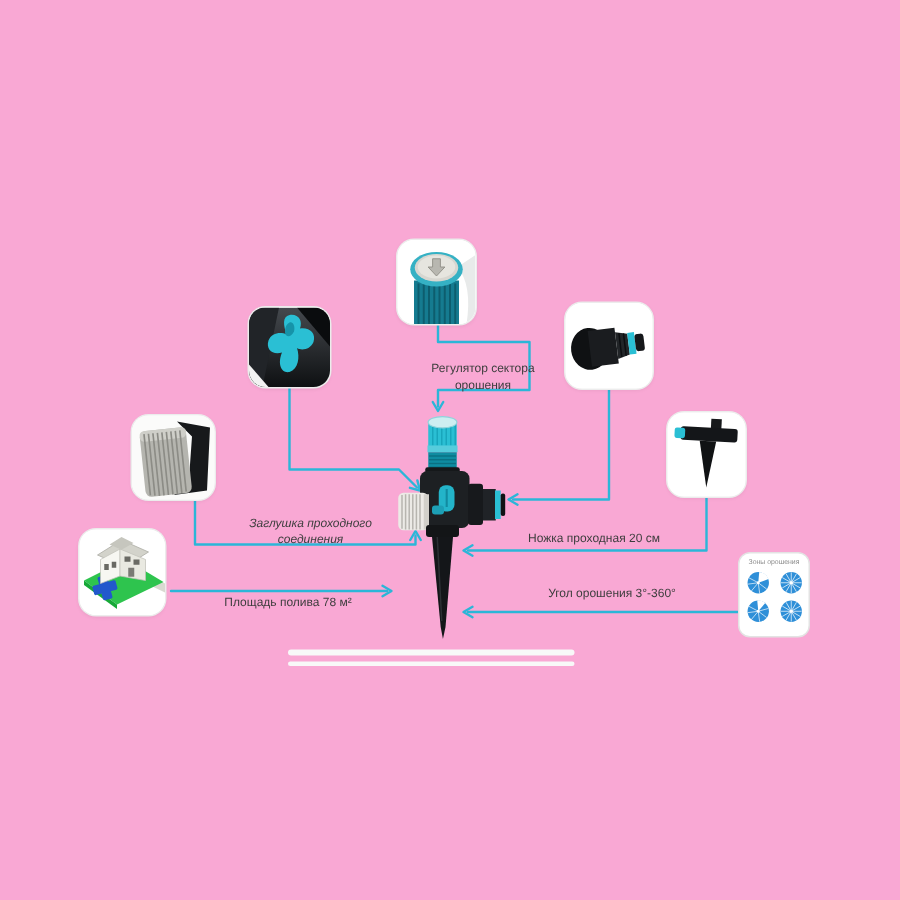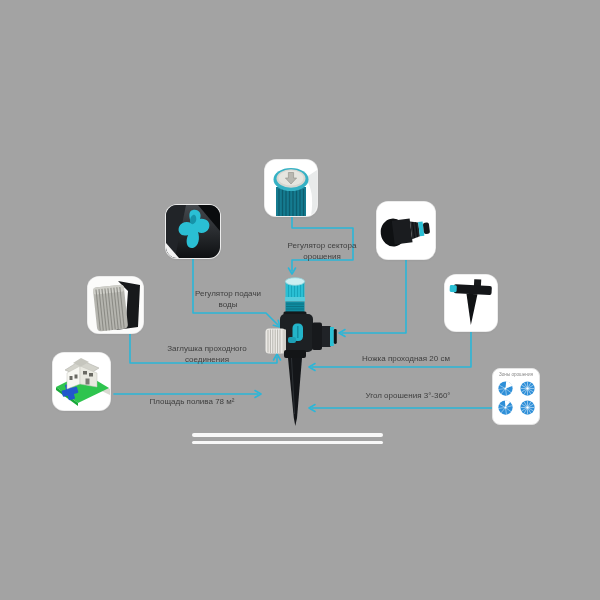--- a/index.html
+++ b/index.html
@@ -1,16 +1,16 @@
 <!DOCTYPE html>
 <html><head>
 <meta charset="utf-8">
 <style>
   html,body{margin:0;padding:0;background:#ffffff;}
-  .canvas{position:relative;width:600px;height:600px;background:#a3a3a3;overflow:hidden;
+  .canvas{position:relative;width:600px;height:600px;background:#f9a8d4;overflow:hidden;
           font-family:"Liberation Sans",sans-serif;}
   .layer{position:absolute;left:0;top:0;}
   .thumb{position:absolute;border-radius:11px;overflow:hidden;background:#fff;
          box-shadow:0 0 0 1px #ececec, 0 1px 3px rgba(0,0,0,.08);}
   .thumb svg{display:block;}
   .label{position:absolute;transform:translateX(-50%);text-align:center;
          font-size:8px;line-height:1.35;color:#3e3e3e;}
   .nowrap{white-space:nowrap;}
   .zones{position:absolute;left:492px;top:368px;width:48px;height:57px;background:#fff;
          border:1px solid #e3e3e3;border-radius:8px;box-sizing:border-box;
@@ -252,23 +252,22 @@
         <rect x="16.5" y="23" width="3" height="4" fill="#6a6a64"></rect>
         <rect x="21.5" y="21.5" width="3" height="4" fill="#6a6a64"></rect>
         <rect x="30" y="18" width="4" height="3.5" fill="#6a6a64"></rect>
         <rect x="36" y="20" width="4" height="3.5" fill="#6a6a64"></rect>
         <rect x="32.5" y="25.5" width="4" height="6" fill="#7a7a74"></rect>
       </g>
     </svg>
   </div>
 
   <div class="label" style="left:322px;top:241px;width:82px;">Регулятор сектора орошения</div>
-  <div class="label" style="left:228px;top:289px;width:86px;">Регулятор подачи воды</div>
-  <div class="label" style="left:207px;top:344px;width:98px;">Заглушка проходного соединения</div>
-  <div class="label nowrap" style="left:406px;top:354px;">Ножка проходная 20 см</div>
+  <div class="label" style="left:207px;top:344px;width:98px;font-style:italic;">Заглушка проходного соединения</div>
+  <div class="label nowrap" style="left:396px;top:354px;">Ножка проходная 20 см</div>
   <div class="label nowrap" style="left:192px;top:377px;margin-top:20px;">Площадь полива 78 м²</div>
   <div class="label nowrap" style="left:408px;top:391px;">Угол орошения 3°-360°</div>
 
   <div class="zones">
     <div class="zones-title">Зоны орошения</div>
     <div class="zones-grid">
       <svg width="15" height="15" viewBox="0 0 16 16">
         <circle cx="8" cy="8" r="7.6" fill="#2e8fd8"></circle>
         <g stroke="rgba(255,255,255,.8)" stroke-width="0.6">
           <line x1="8" y1="8" x2="1.4" y2="4.5"></line>

